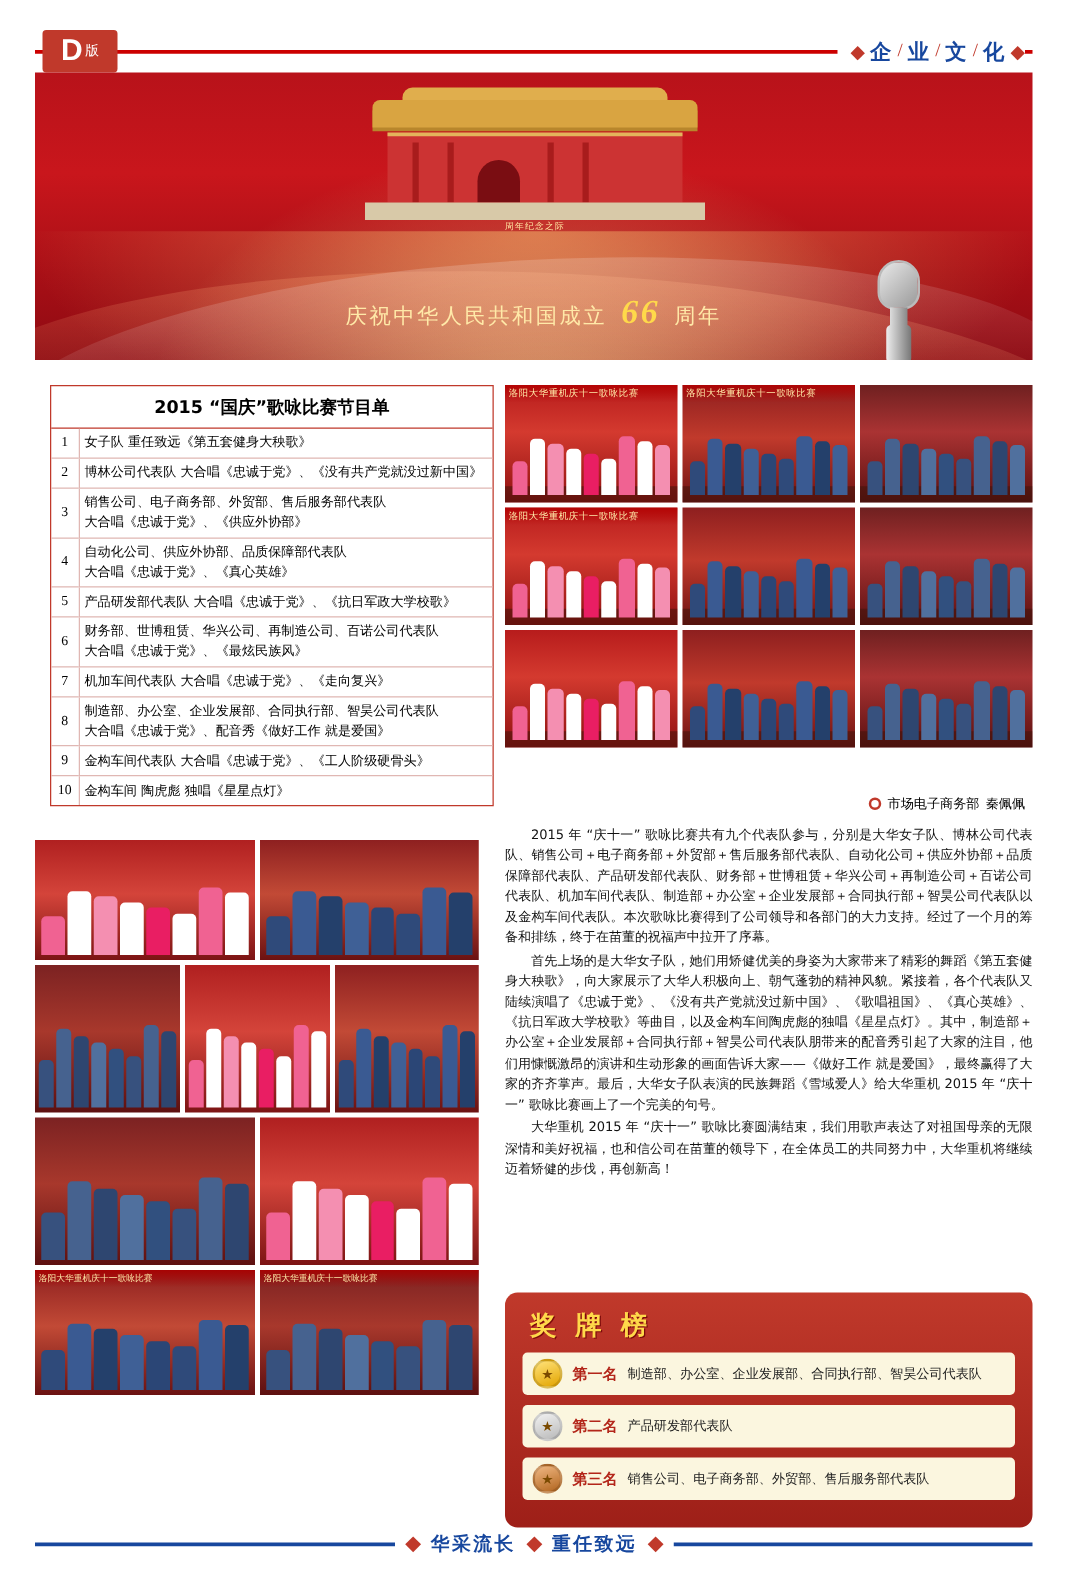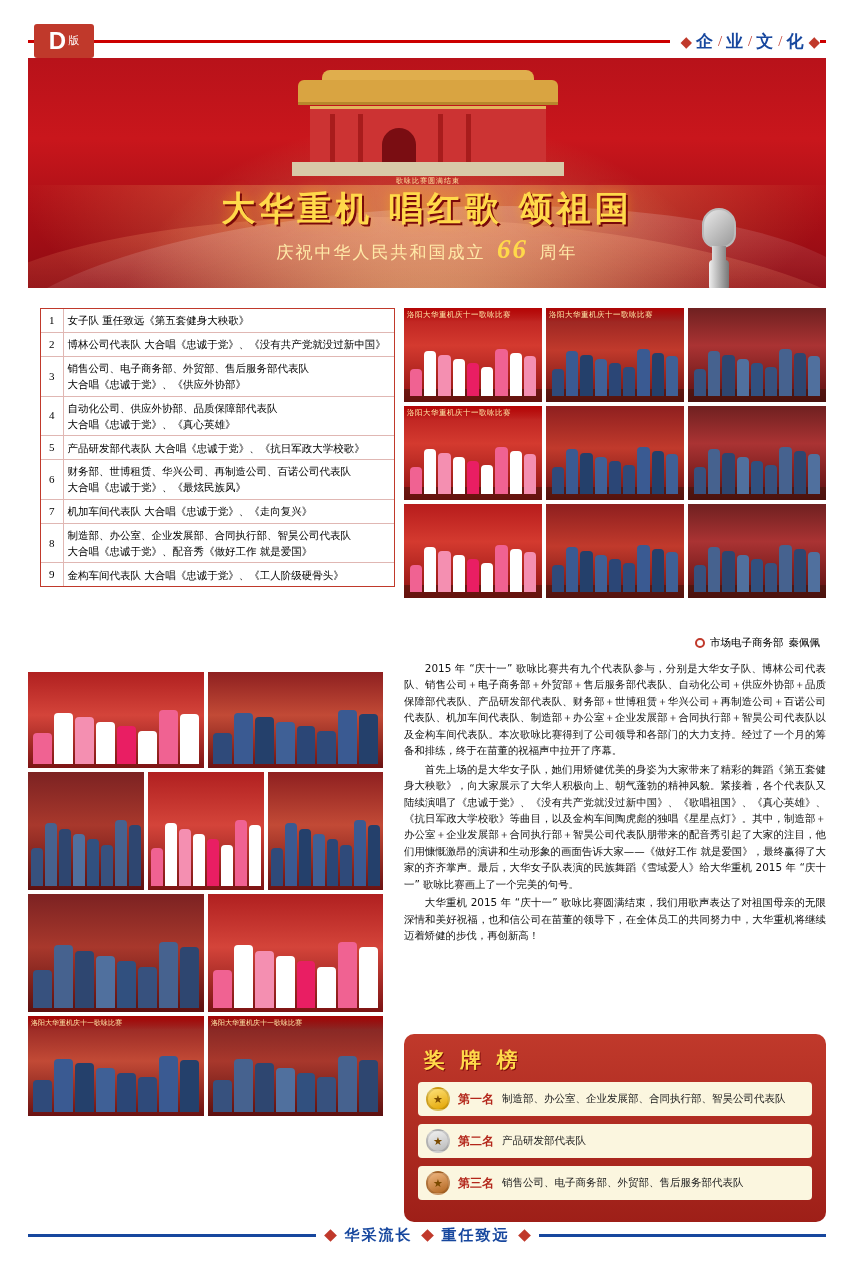--- a/index.html
+++ b/index.html
@@ -295,39 +295,39 @@
   <div class="tiananmen">
     <div class="tm-roof2"></div>
     <div class="tm-roof"></div>
     <div class="tm-body"></div>
     <div class="tm-pillar" style="left:52px"></div>
     <div class="tm-pillar" style="left:80px"></div>
     <div class="tm-pillar" style="left:160px"></div>
     <div class="tm-pillar" style="left:188px"></div>
     <div class="tm-gate"></div>
     <div class="tm-base"></div>
-    <div style="position:absolute;left:0;right:0;top:106px;text-align:center;color:#ffe3a0;font-size:7px;letter-spacing:1px;font-family:'DejaVu Sans',sans-serif;">歌咏比赛圆满结束</div>
+    <div style="position:absolute;left:0;right:0;top:106px;text-align:center;color:#ffe3a0;font-size:7px;letter-spacing:1px;font-family:'DejaVu Sans',sans-serif;">周年纪念之际</div>
   </div>
 
-  <div class="banner-title">大华重机 唱红歌 颂祖国</div>
 
   <div class="banner-sub">
     <span>庆祝中华人民共和国成立</span>
     <span class="num">66</span>
     <span>周年</span>
   </div>
 
   <div class="mic">
     <div class="head"></div>
     <div class="neck"></div>
     <div class="body"></div>
   </div>
 </div>
 
 <div class="program">
+  <div class="ptitle">2015 “国庆”歌咏比赛节目单</div>
   <table>
     <tbody id="program-body">
         <tr>
           <td class="idx">1</td>
           <td>
             <span class="l2">女子队      重任致远《第五套健身大秧歌》</span>
           </td>
         </tr>
         <tr>
           <td class="idx">2</td>
@@ -372,20 +372,26 @@
           <td class="idx">8</td>
           <td>
             <span class="l2">制造部、办公室、企业发展部、合同执行部、智昊公司代表队</span>
             <span class="l2">大合唱《忠诚于党》、配音秀《做好工作 就是爱国》</span>
           </td>
         </tr>
         <tr>
           <td class="idx">9</td>
           <td>
             <span class="l2">金构车间代表队    大合唱《忠诚于党》、《工人阶级硬骨头》</span>
+          </td>
+        </tr>
+        <tr>
+          <td class="idx">10</td>
+          <td>
+            <span class="l2">金构车间 陶虎彪    独唱《星星点灯》</span>
           </td>
         </tr>
       </tbody>
   </table>
 </div>
 
 <div class="grid-top" id="grid-top">
     <div class="ph stage">
       <div class="floor"></div>
       <div class="people">

